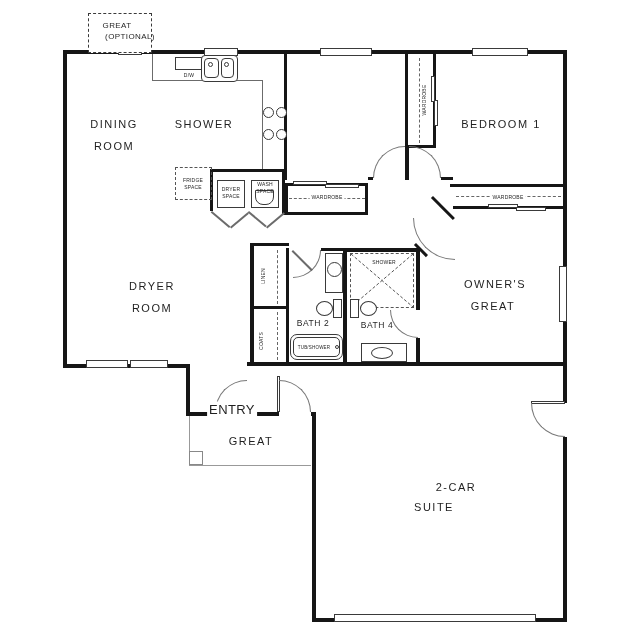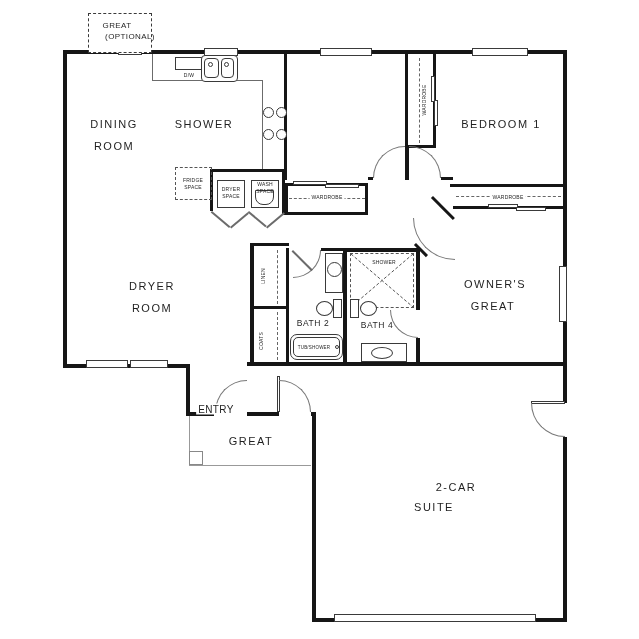--- a/index.html
+++ b/index.html
@@ -159,21 +159,21 @@
   <div class="lbl" style="left:501px;top:124px">BEDROOM 1</div>
   <div class="lbl" style="left:152px;top:286px">DRYER</div>
   <div class="lbl" style="left:152px;top:308px">ROOM</div>
   <div class="lbl" style="left:495px;top:284px">OWNER'S</div>
   <div class="lbl" style="left:493px;top:306px">GREAT</div>
   <div class="lbl mid" style="left:313px;top:323px">BATH 2</div>
   <div class="lbl mid" style="left:377px;top:325px">BATH 4</div>
   <div class="lbl" style="left:251px;top:441px">GREAT</div>
   <div class="lbl" style="left:456px;top:487px">2-CAR</div>
   <div class="lbl" style="left:434px;top:507px">SUITE</div>
-  <div class="lbl sm chip" style="left:216px;top:409px;font-size:10px">ENTRY</div>
+  <div class="lbl sm chip" style="left:232px;top:409px;font-size:13px">ENTRY</div>
 
   <div class="lbl vert tiny" style="left:263px;top:276px">LINEN</div>
   <div class="lbl vert tiny" style="left:261px;top:341px">COATS</div>
   <div class="lbl vert tiny chip" style="left:424px;top:100px">WARDROBE</div>
   <div class="lbl tiny chip" style="left:327px;top:197px">WARDROBE</div>
   <div class="lbl tiny chip" style="left:508px;top:197px">WARDROBE</div>
 
   <div class="lbl tiny" style="left:189px;top:75px">D/W</div>
   <div class="lbl tiny" style="left:193px;top:180px">FRIDGE</div>
   <div class="lbl tiny" style="left:193px;top:187px">SPACE</div>

